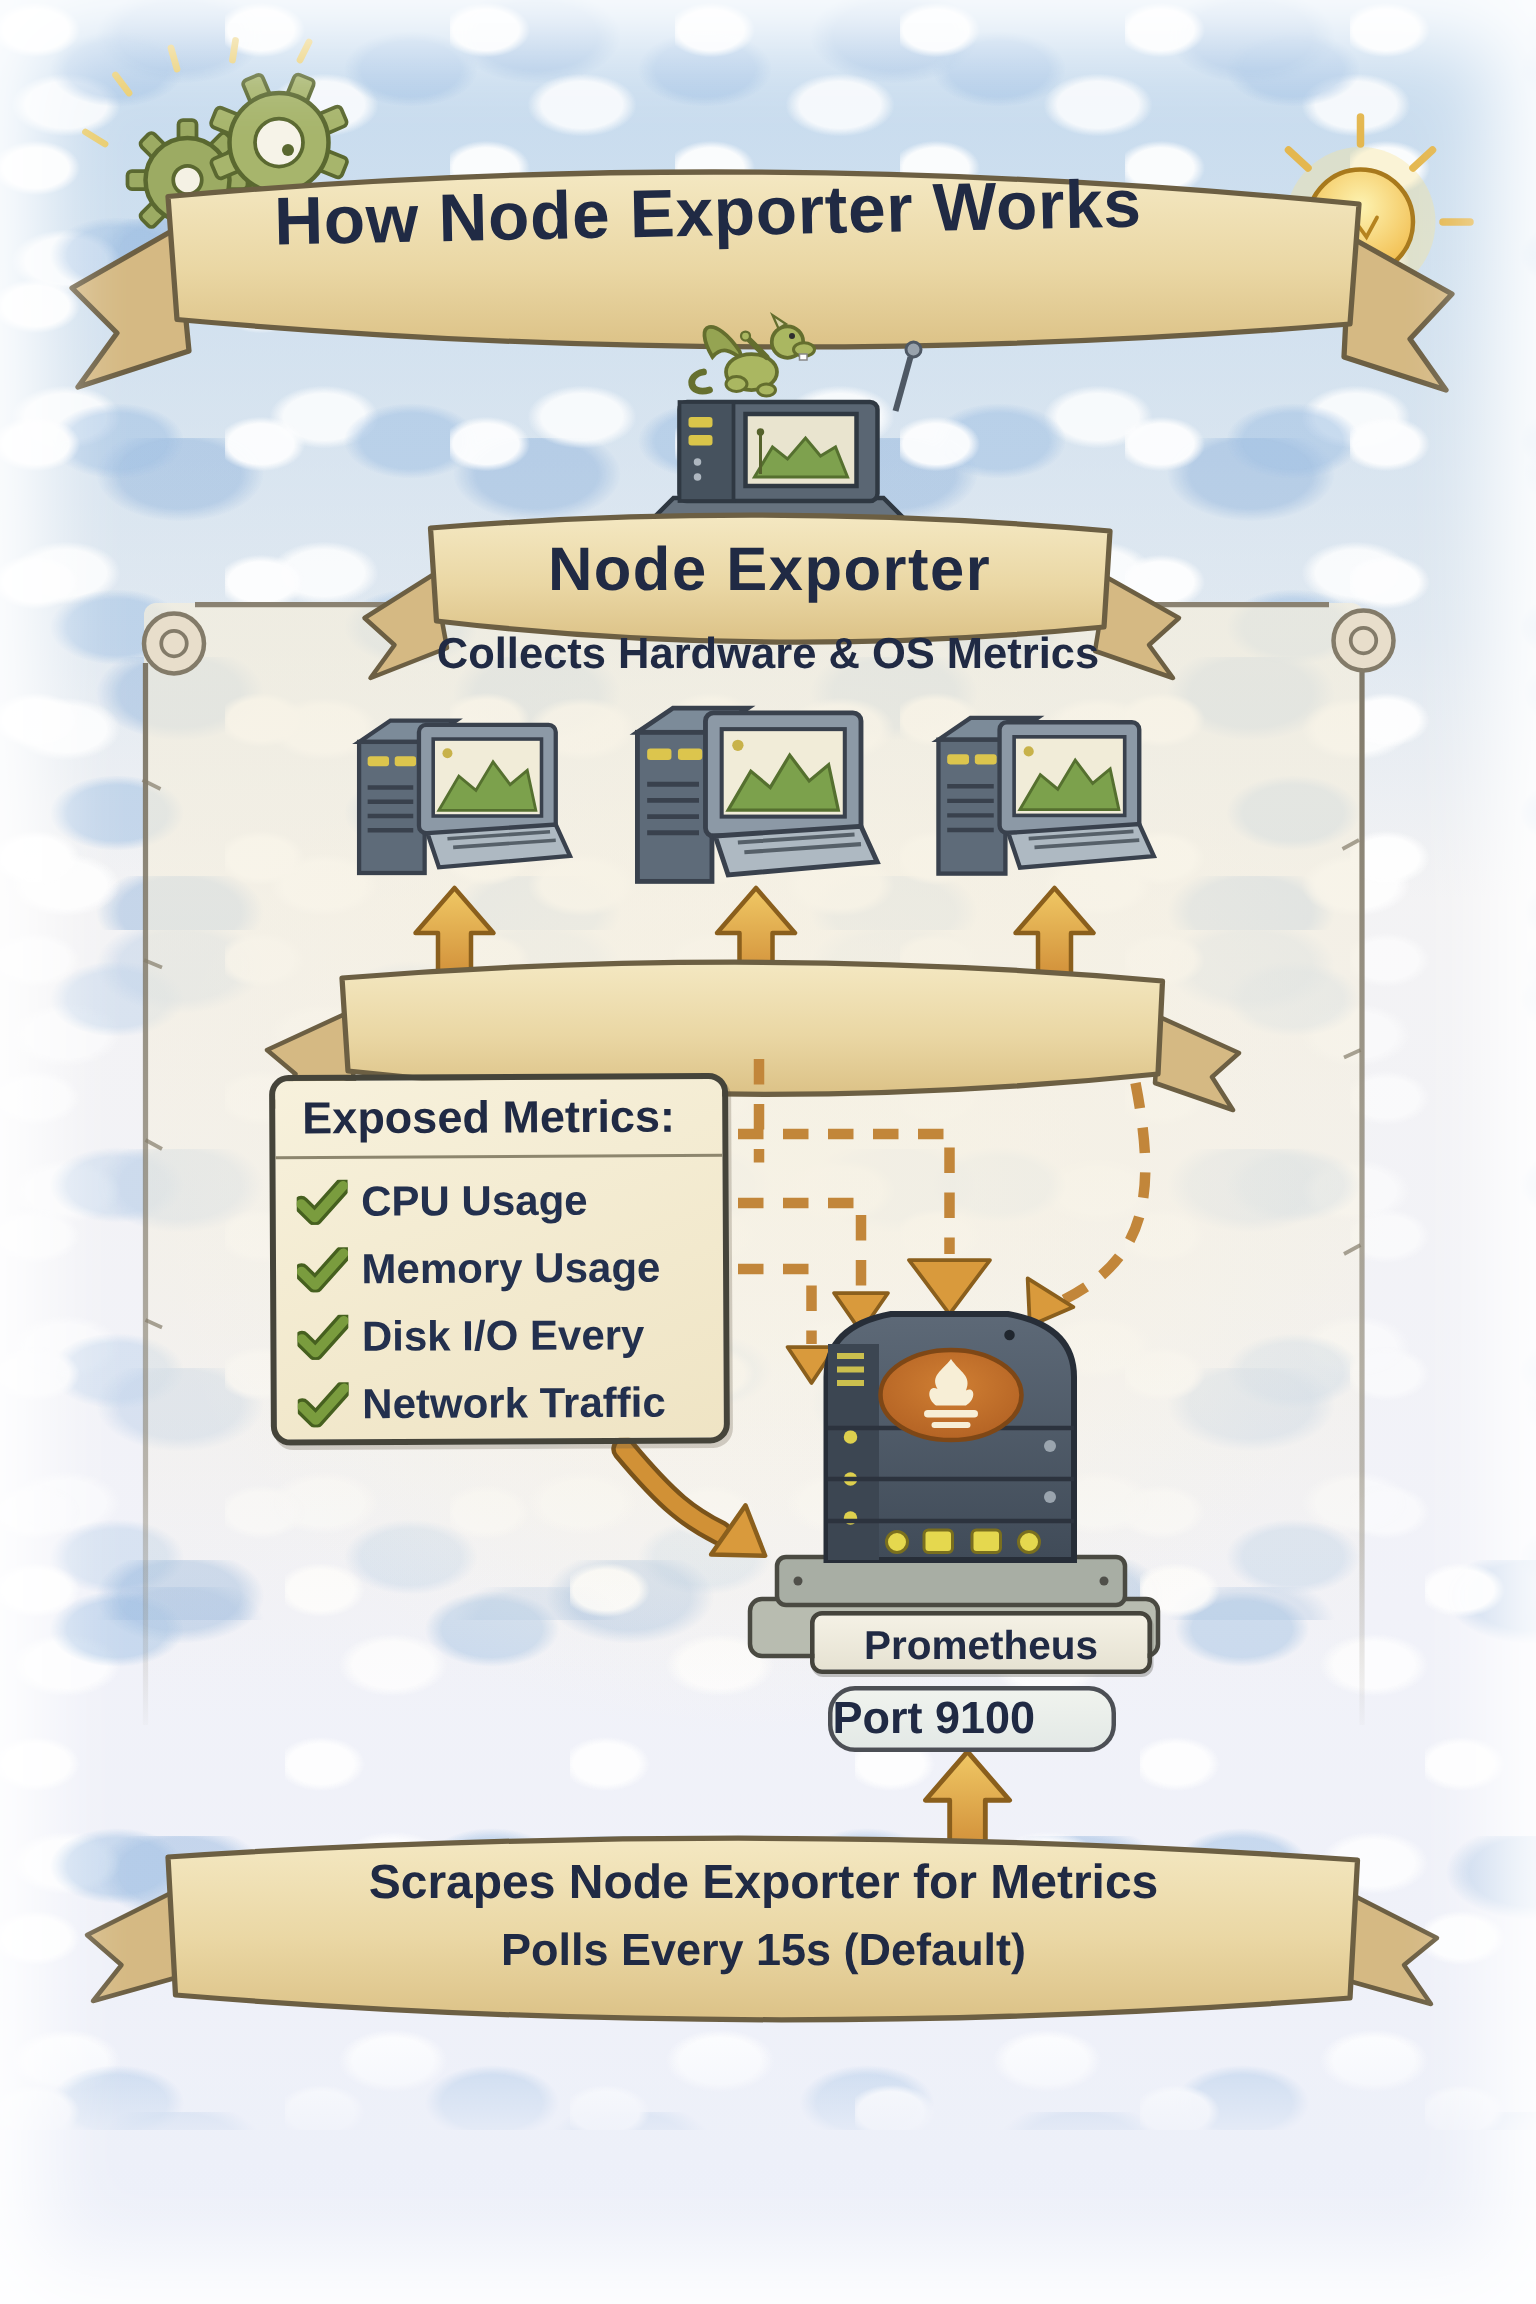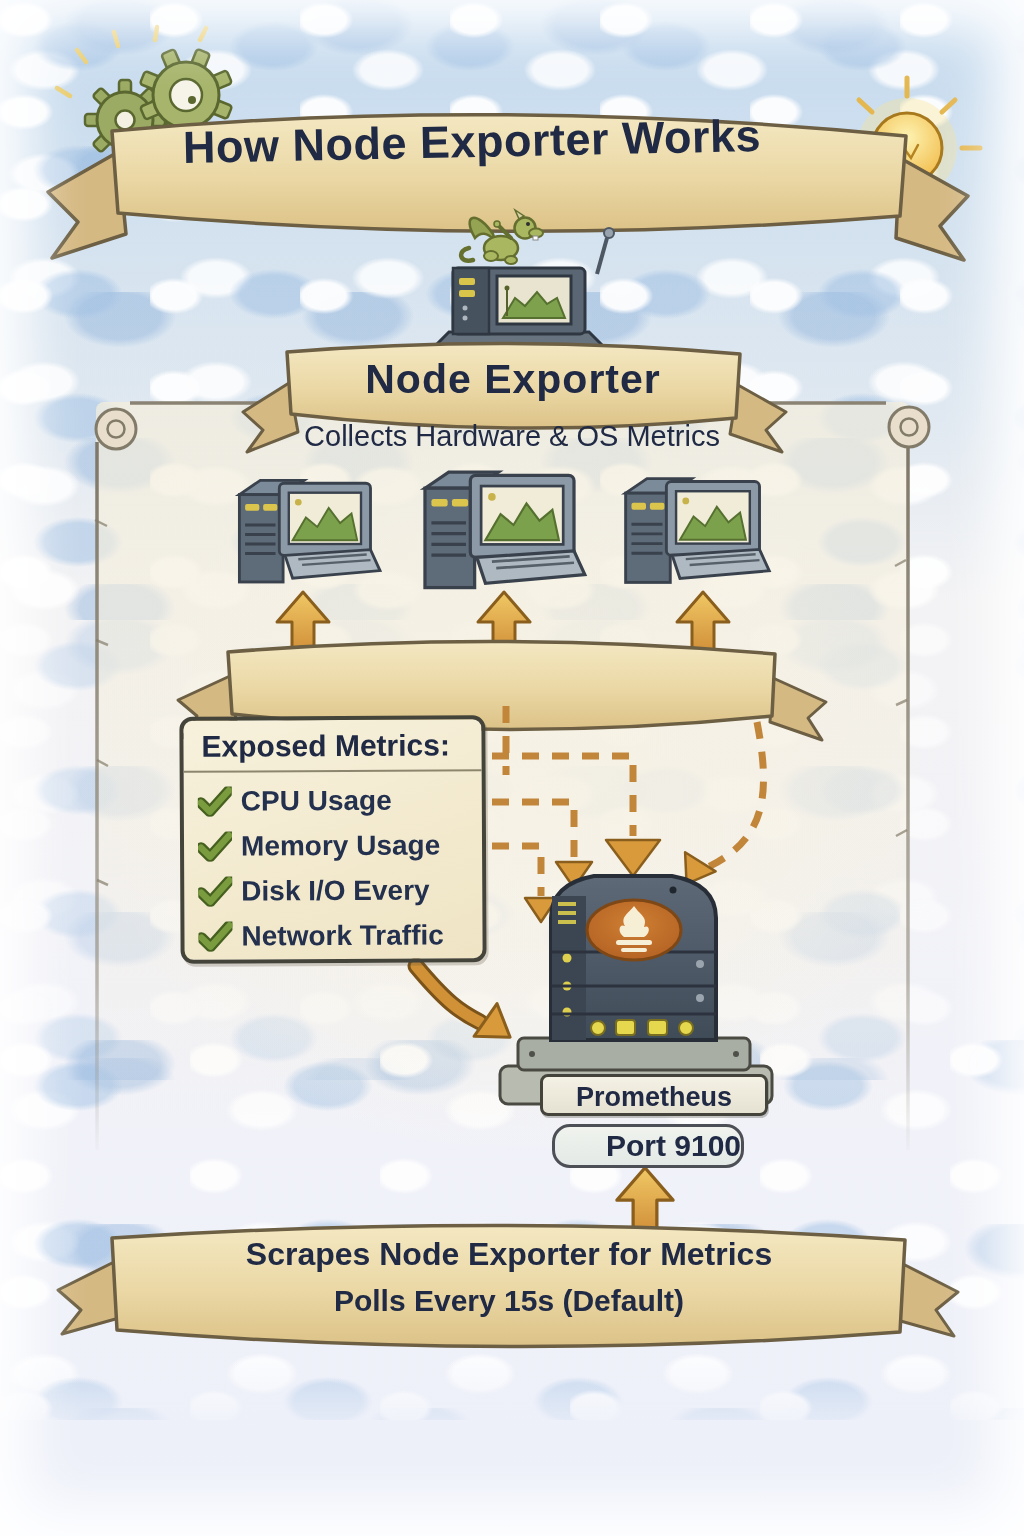--- a/index.html
+++ b/index.html
@@ -28,27 +28,27 @@
   .center-haze{left:100px;right:100px;top:420px;height:740px;
     background:radial-gradient(closest-side,rgba(249,245,234,.85),rgba(249,245,234,.45) 60%,rgba(249,245,234,0));}
   .bottom-fade{left:0;right:0;top:1360px;bottom:0;
     background:linear-gradient(180deg,rgba(237,240,249,0),#edf0f9 45%,#eef1fa);}
   .vignette{inset:0;box-shadow:inset 0 0 54px 30px rgba(255,255,255,.95);}
   .scene{position:absolute;inset:0;width:1024px;height:1536px;}
 
   .txt{position:absolute;color:var(--text_navy);text-align:center;white-space:nowrap;}
   .title-text{left:92px;top:116px;width:760px;font-size:45px;font-weight:700;letter-spacing:.5px;transform:rotate(-1.2deg);}
   .ne-banner-text{left:280px;top:356px;width:466px;font-size:41px;font-weight:700;letter-spacing:1px;}
-  .subtitle-text{left:212px;top:420px;width:600px;font-size:29px;font-weight:400;}
+  .subtitle-text{left:212px;top:420px;width:600px;font-size:29px;font-weight:700;}
   .linux-banner-text{left:228px;top:662px;width:550px;font-size:36px;font-weight:700;}
   .prom-plaque{position:absolute;left:540px;top:1074px;width:228px;height:42px;border:3px solid #45443c;border-radius:8px;
     background:linear-gradient(180deg,#f4f1e5,#e6e2d2);display:flex;align-items:flex-end;justify-content:center;
     color:var(--text_navy);font-size:27px;font-weight:700;box-shadow:1px 2px 0 rgba(70,70,60,.3);}
   .port-pill{position:absolute;left:552px;top:1124px;width:192px;height:44px;border:3px solid #4c4f55;border-radius:18px;
-    background:linear-gradient(180deg,#f0f3ee,#e3e9e6);display:flex;align-items:center;justify-content:flex-end;
+    background:linear-gradient(180deg,#f0f3ee,#e3e9e6);display:flex;align-items:center;justify-content:flex-start;
     color:var(--text_navy);font-size:30px;font-weight:700;}
   .bottom-line1{left:112px;top:1236px;width:794px;font-size:32px;font-weight:600;}
   .bottom-line2{left:112px;top:1284px;width:794px;font-size:30px;font-weight:600;}
 
   .metrics-panel{position:absolute;left:180px;top:716px;width:306px;height:247px;
     background:linear-gradient(160deg,#f7f1dc,#efe4c4);border:4px solid #45443a;border-radius:13px;
     box-shadow:2px 3px 0 rgba(90,80,60,.25);transform:rotate(-.3deg);}
   .metrics-heading{padding:9px 16px 7px 18px;font-size:30px;font-weight:700;color:var(--text_navy);
     border-bottom:2px solid #8d866e;white-space:nowrap;}
   .metrics-list{list-style:none;margin:6px 0 0 0;padding:0 10px 0 14px;}

